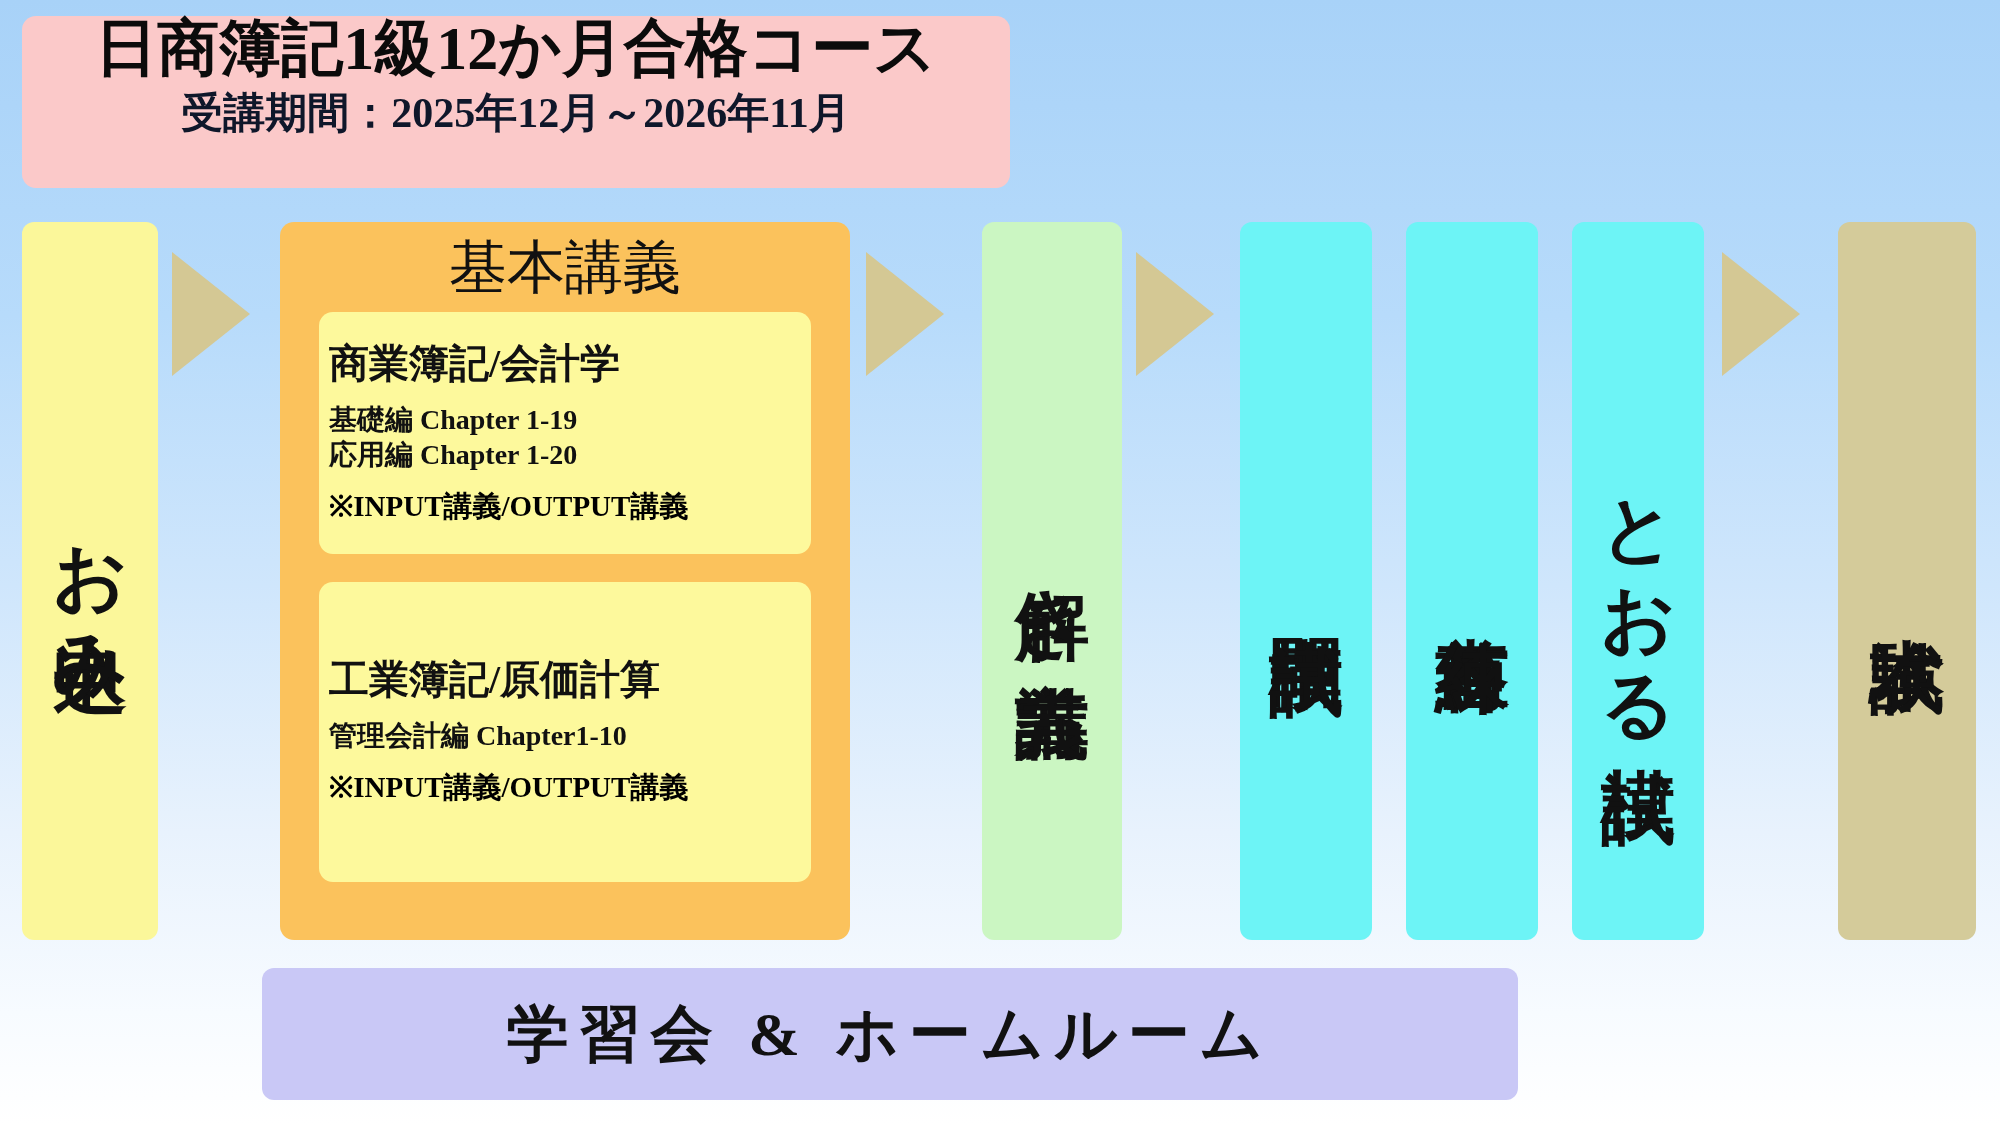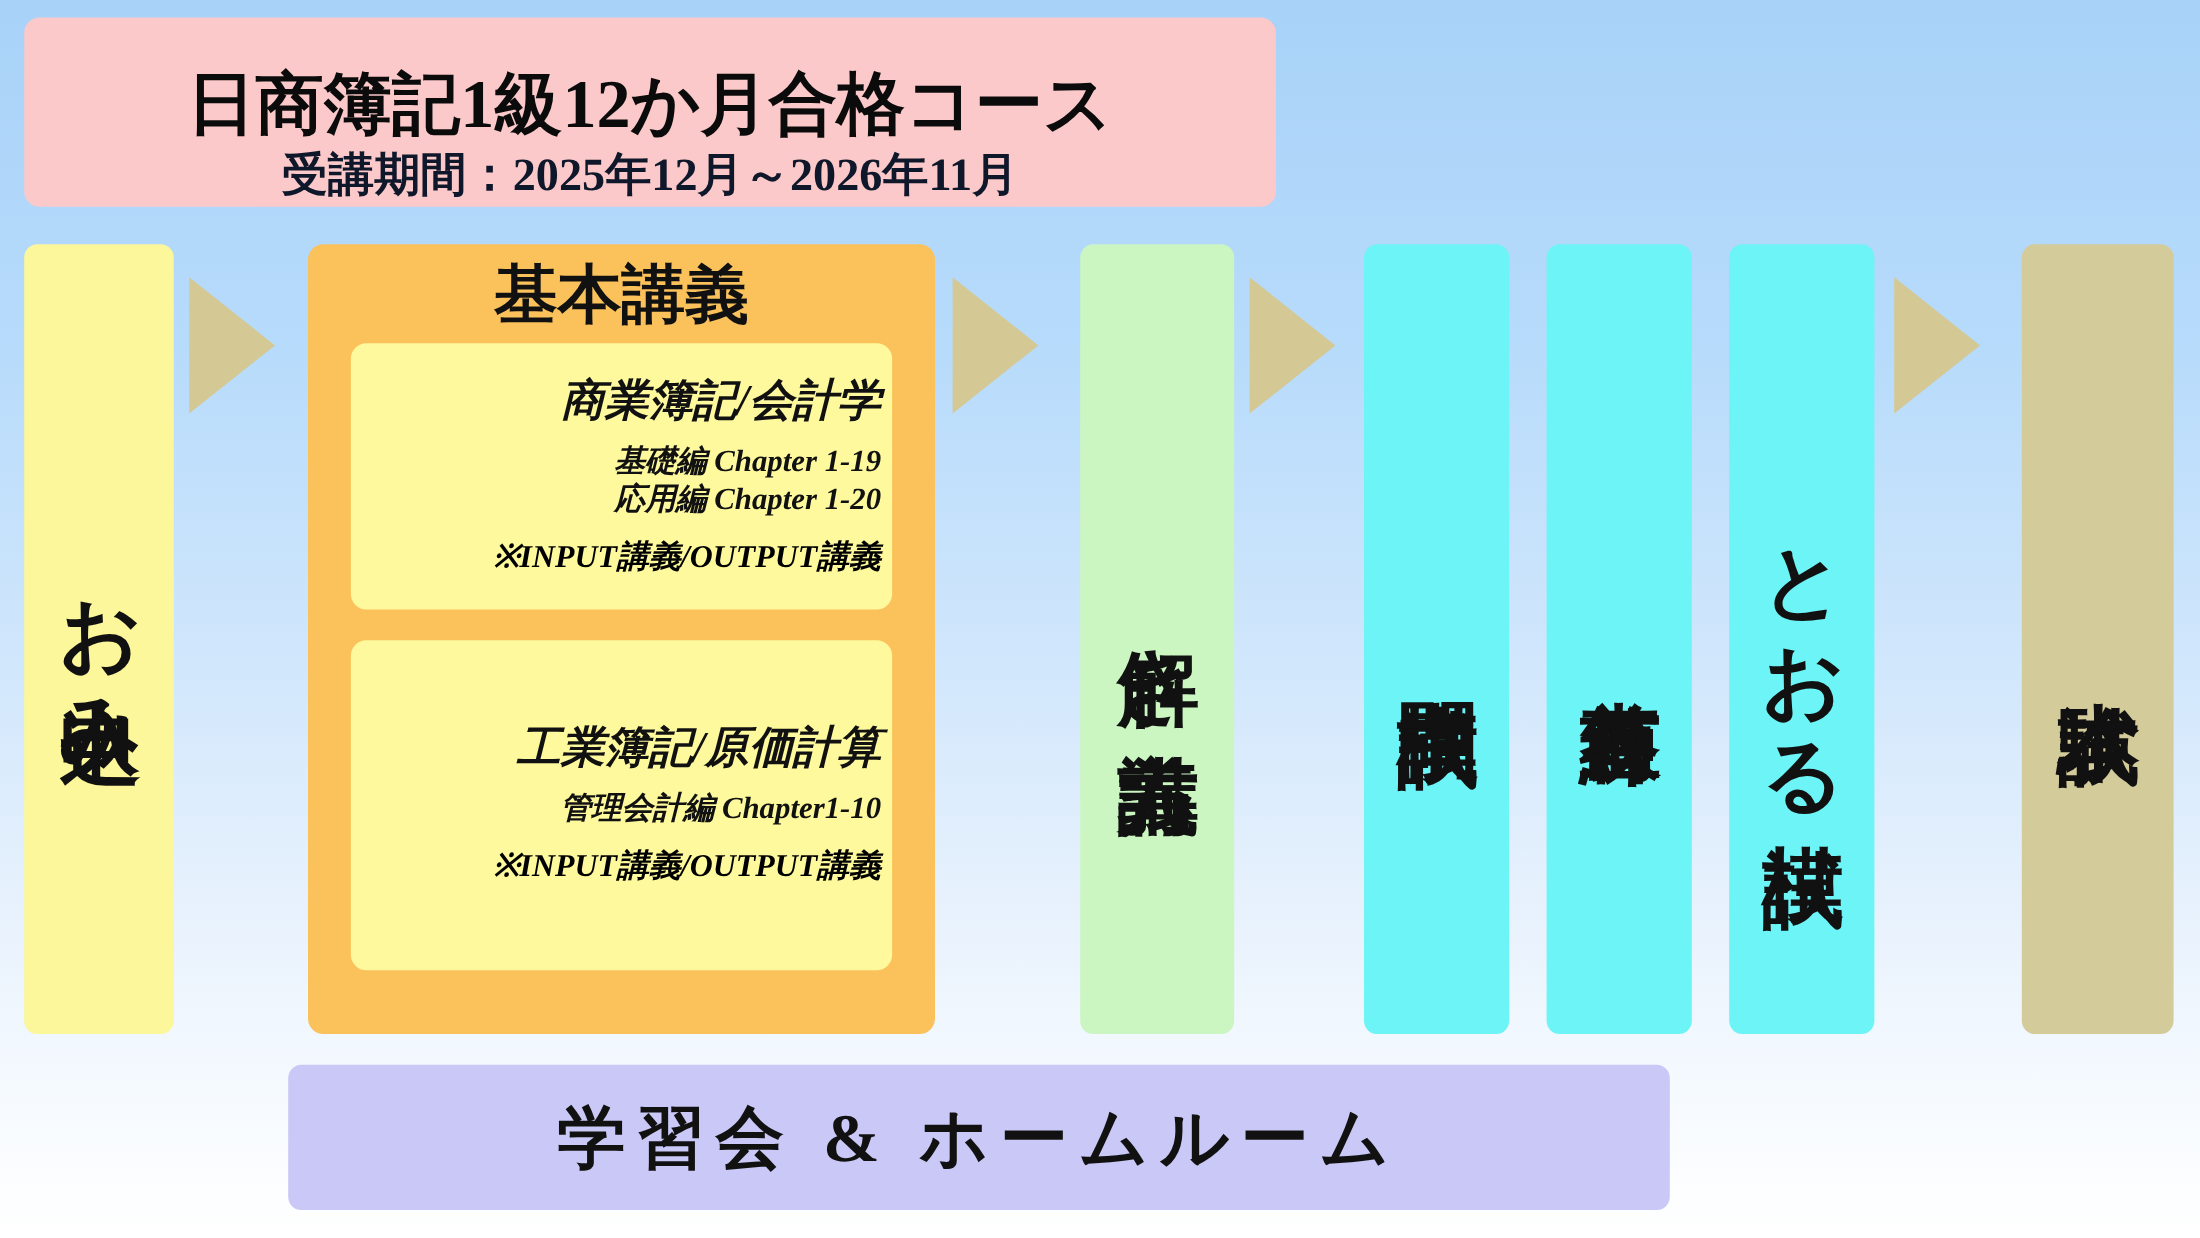--- a/index.html
+++ b/index.html
@@ -21,28 +21,28 @@
     height: 1125px;
     background: linear-gradient(to bottom, #a8d2f8 0%, #b7dbfb 28%, #cfe6fc 52%, #e8f2fd 74%, #f7fbff 90%, #ffffff 100%);
     overflow: hidden;
   }
 
   
   .header-banner {
     position: absolute;
     left: 22px;
     top: 16px;
-    width: 1138px;
+    width: 988px;
     height: 172px;
     background: #fbc9c9;
     border-radius: 14px;
     display: flex;
     flex-direction: column;
     align-items: center;
-    justify-content: flex-end;
+    justify-content: flex-start;
     box-sizing: border-box;
     padding-bottom: 4px;
   }
   .header-title {
     font-size: 62px;
     font-weight: bold;
     color: #0b0b0b;
     line-height: 1.05;
     letter-spacing: 0px;
     white-space: nowrap;
@@ -108,36 +108,35 @@
     background: #fbc25c;
     border-radius: 14px;
     display: flex;
     flex-direction: column;
     align-items: center;
     padding-top: 14px;
     box-sizing: border-box;
   }
   .main-title {
     font-size: 58px;
-    font-weight: bold;
+    font-weight: normal;
     color: #111111;
     line-height: 1.1;
     margin-bottom: 12px;
   }
   .sub-card {
     width: 492px;
     background: #fdf99c;
     border-radius: 14px;
     box-sizing: border-box;
     padding: 16px 10px 18px 10px;
     display: flex;
     flex-direction: column;
-    align-items: flex-end;
+    align-items: flex-start;
     justify-content: center;
-    font-style: italic;
   }
   .sub-card.first { height: 242px; margin-bottom: 28px; }
   .sub-card.second { height: 300px; }
 
   .sub-head {
     font-size: 40px;
     font-weight: bold;
     color: #111111;
     line-height: 1.2;
     margin-bottom: 14px;

